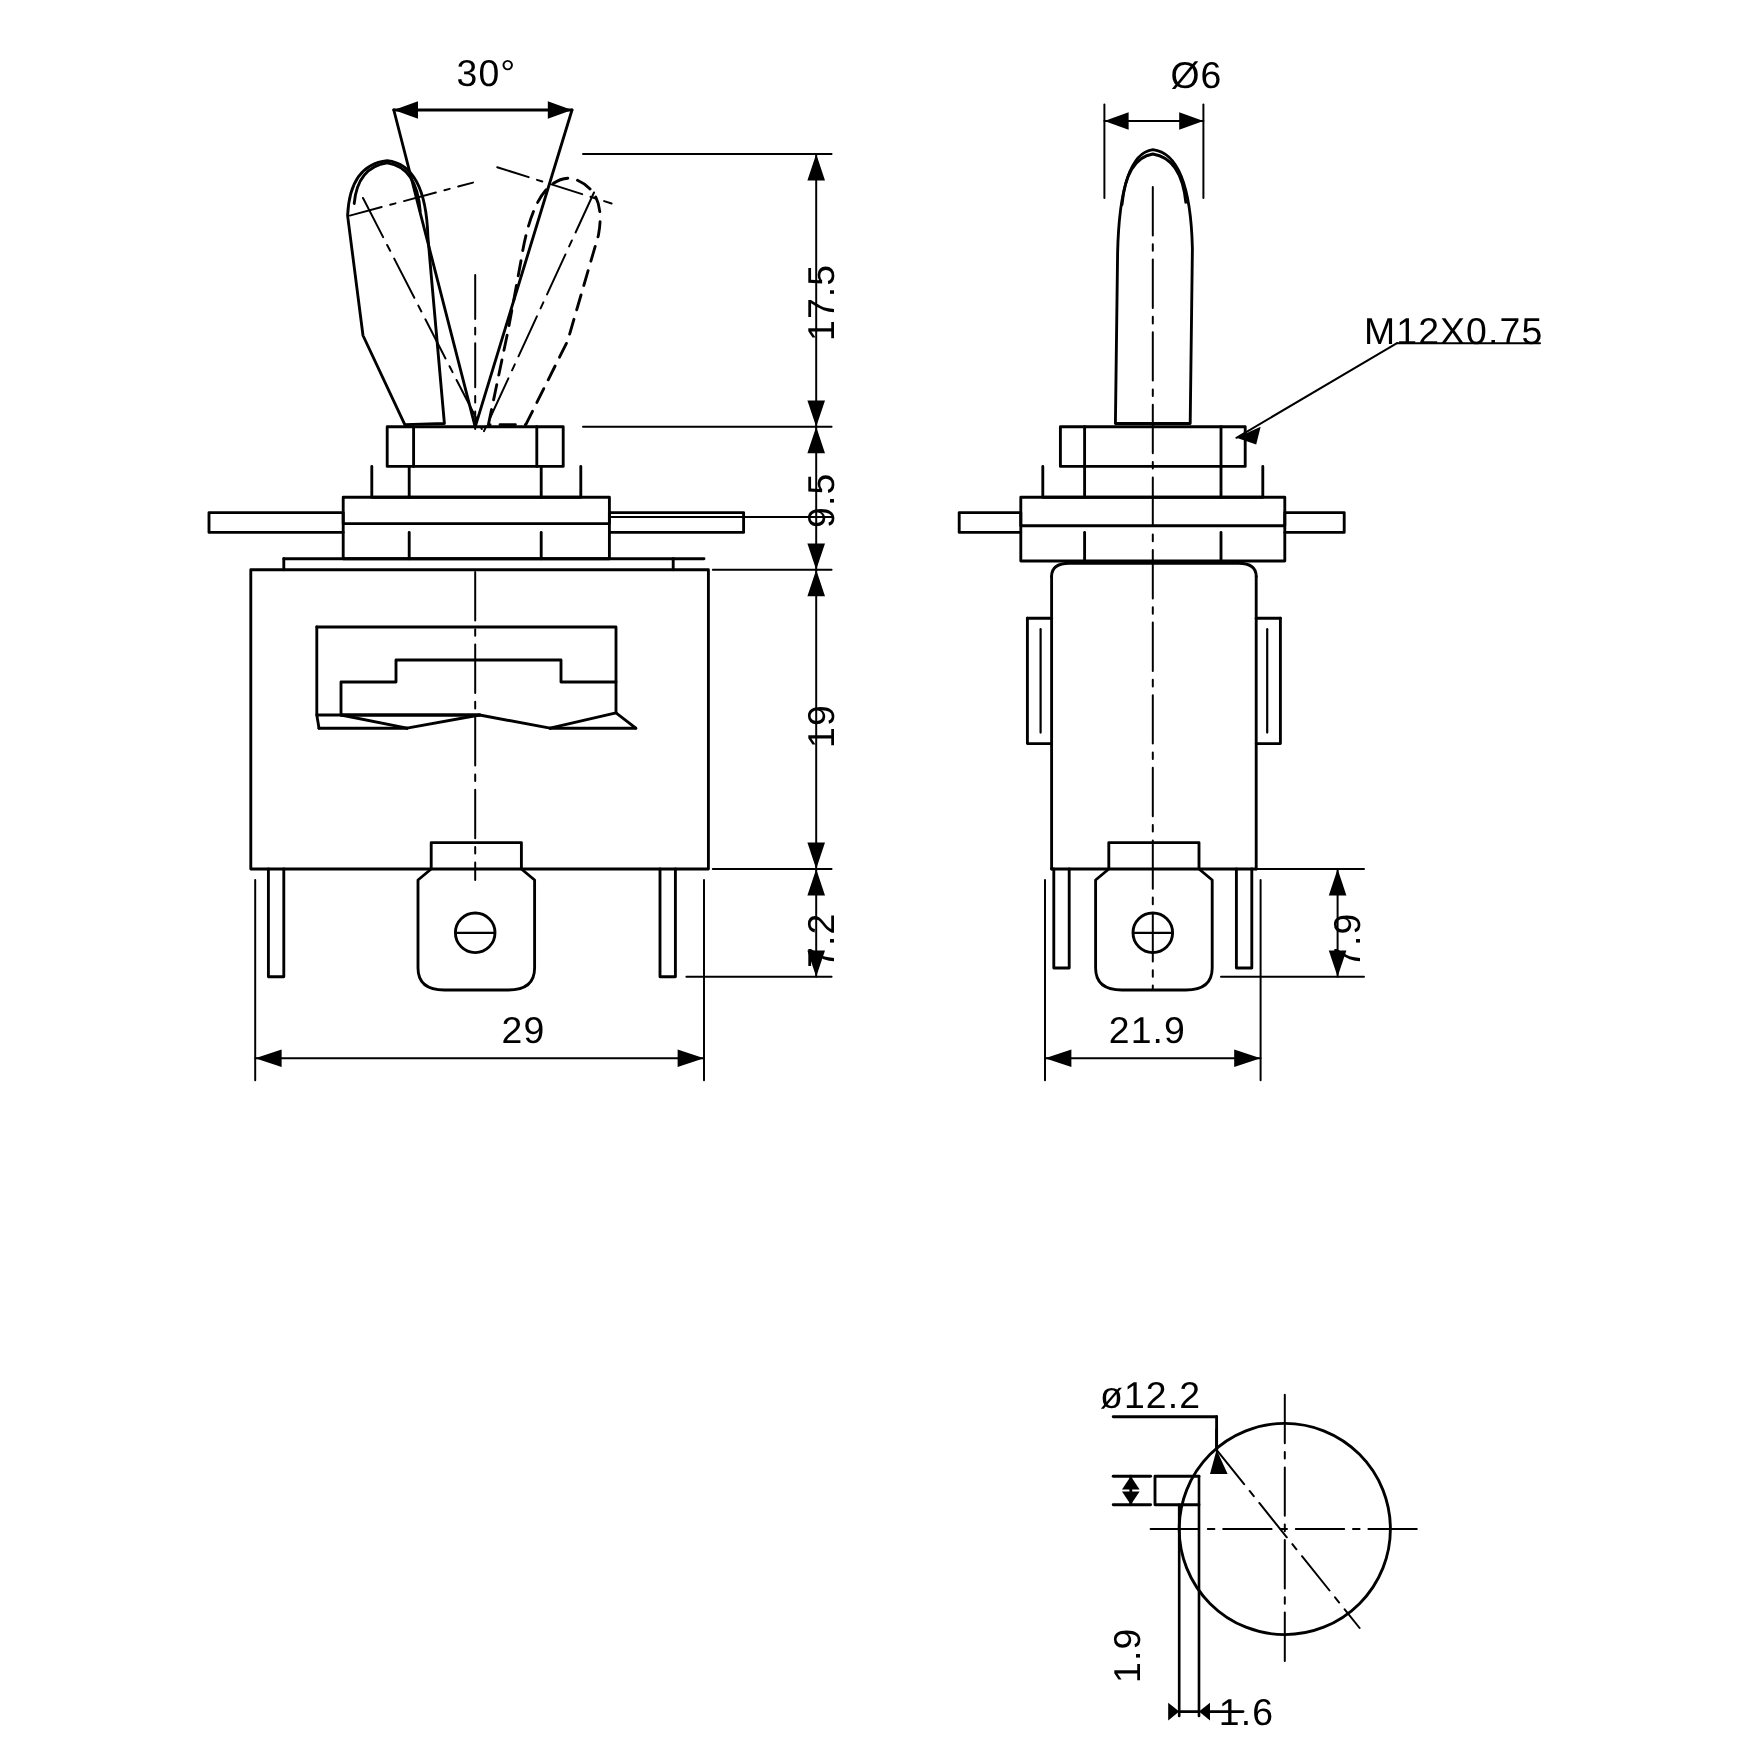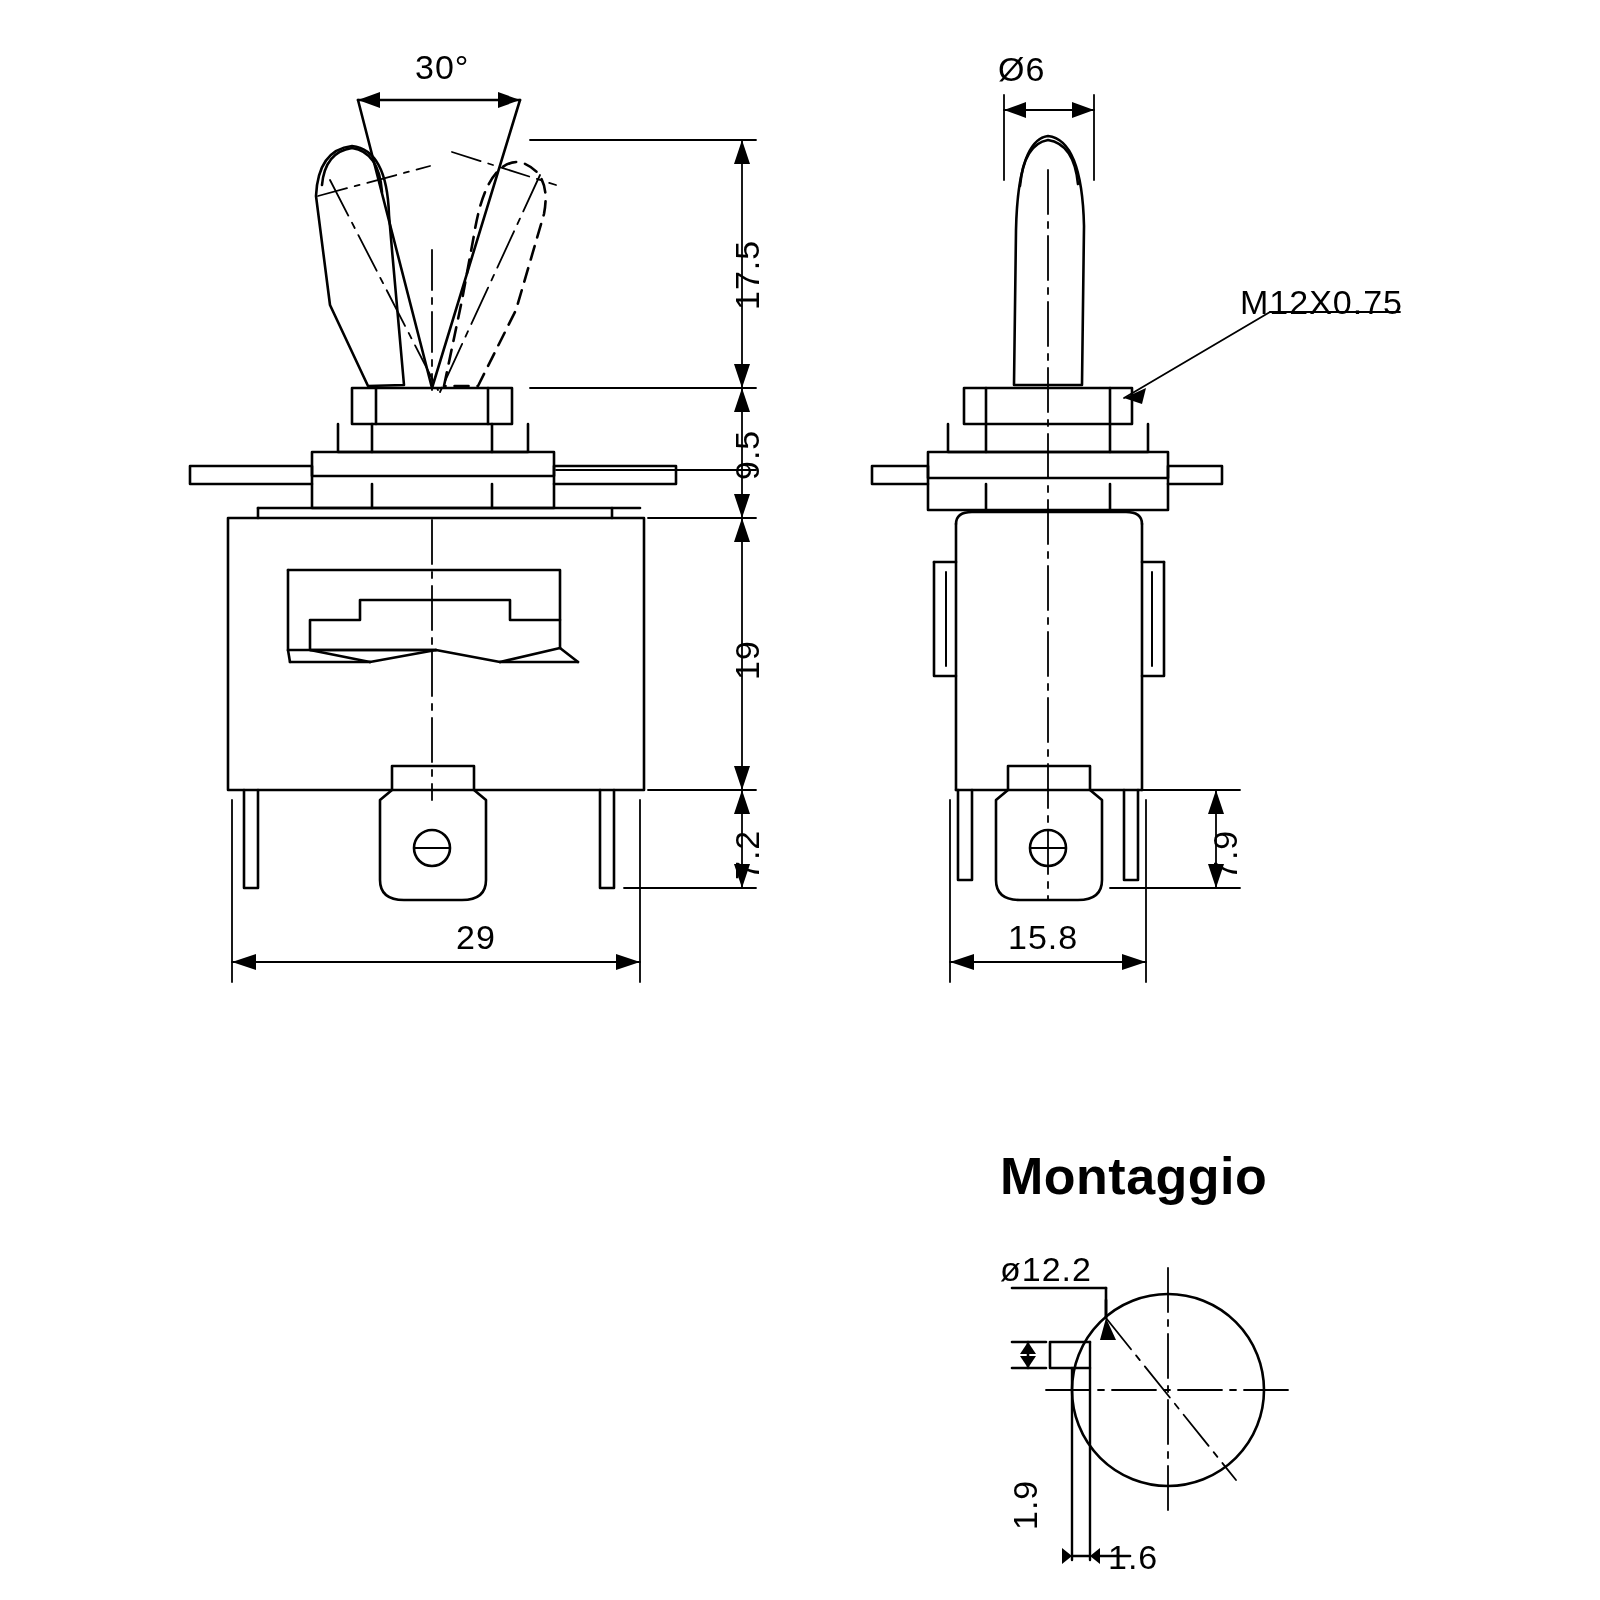--- a/index.html
+++ b/index.html
@@ -274,29 +274,28 @@
   <div class="lbl dim-v" style="left:730px; top:310px;">17.5</div>
 
   <div class="lbl dim-v" style="left:730px; top:480px;">9.5</div>
 
   <div class="lbl dim-v" style="left:730px; top:680px;">19</div>
 
   <div class="lbl dim-v" style="left:730px; top:880px;">7.2</div>
 
   <div class="lbl dim" style="left:412px; top:920px;margin-left:44px;">29</div>
 
-  <div class="lbl dim" style="left:998px; top:52px;">Ø6</div>
+  <div class="lbl dim" style="left:1064px; top:52px;">Ø6</div>
 
   <div class="lbl thread-lbl" style="left:1240px; top:285px;">M12X0.75</div>
 
   <div class="lbl dim-v" style="left:1208px; top:880px;">7.9</div>
 
-  <div class="lbl dim" style="left:1008px; top:920px;">15.8</div>
-
-  <div class="lbl title-mount" style="left:1000px; top:1150px;">Montaggio</div>
+  <div class="lbl dim" style="left:1008px; top:920px;">21.9</div>
+
 
   <div class="lbl dim" style="left:1000px; top:1252px;text-align:center;">ø12.2</div>
 
   <div class="lbl dim-v" style="left:1008px; top:1530px;">1.9</div>
 
   <div class="lbl dim" style="left:1108px; top:1540px;">1.6</div>
 
 </div>
 
 </body></html>

